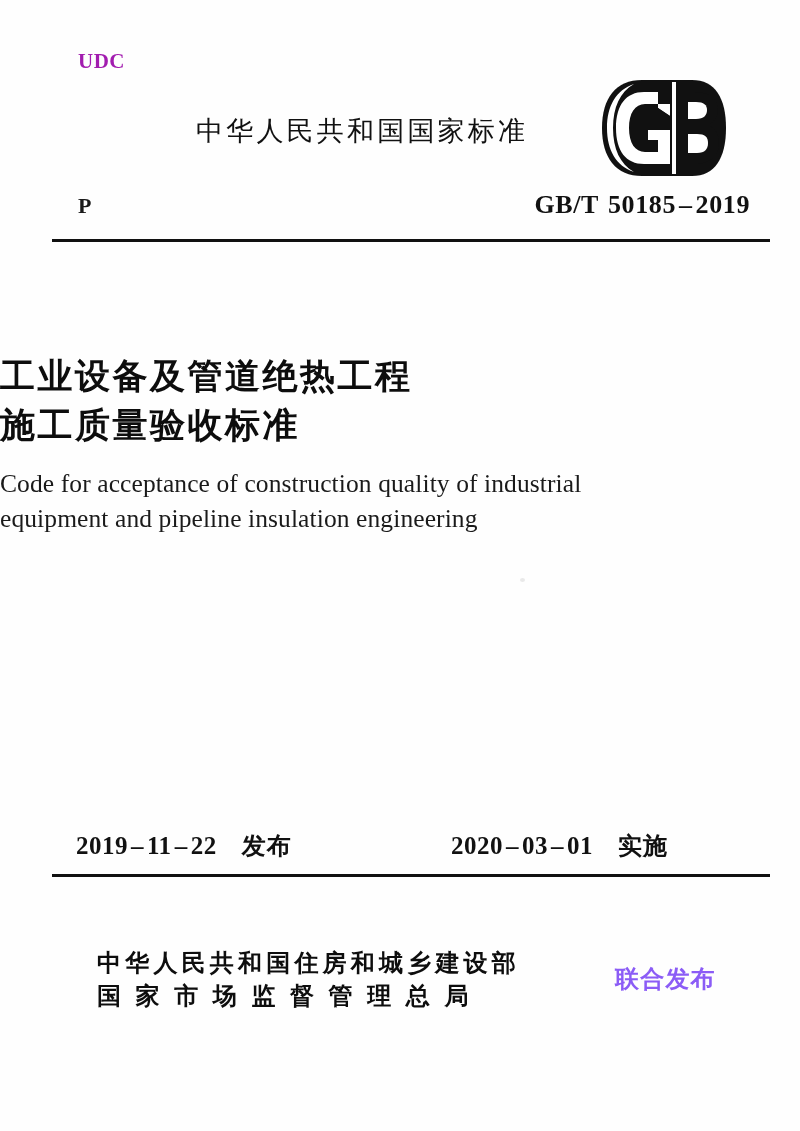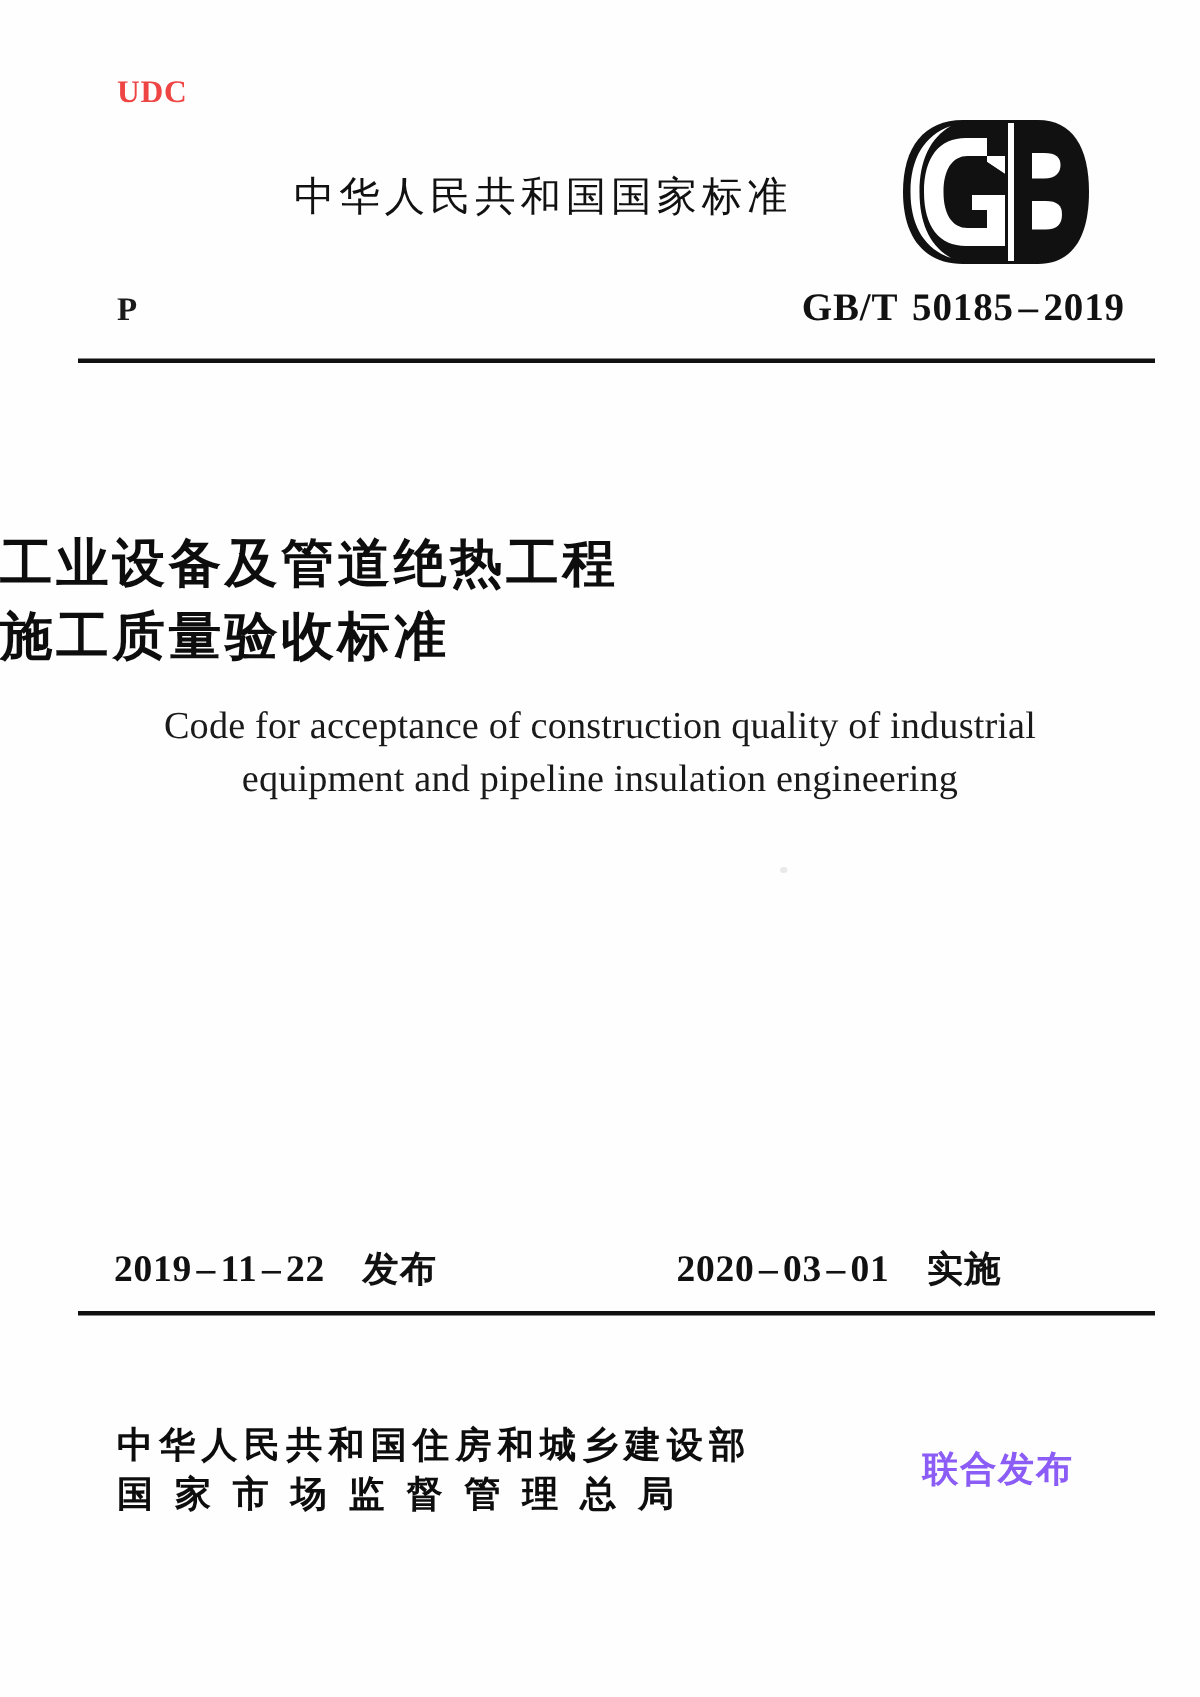--- a/index.html
+++ b/index.html
@@ -24,21 +24,21 @@
 
   
   .udc {
     position: absolute;
     left: 78px;
     top: 49px;
     font-family: "Liberation Serif", "DejaVu Serif", serif;
     font-weight: bold;
     font-size: 21px;
     letter-spacing: 0.5px;
-    color: #ef4444;
+    color: #a21caf;
   }
 
   .nat-standard {
     position: absolute;
     left: 196px;
     top: 113px;
     font-family: "DejaVu Sans", "Liberation Sans", sans-serif;
     font-size: 27px;
     font-weight: 500;
     letter-spacing: 3.2px;
@@ -111,21 +111,20 @@
     letter-spacing: 2.5px;
     color: #0d0d0d;
   }
   .title-cn .line { display: block; }
 
   .title-en {
     position: absolute;
     left: 0;
     right: 0;
     top: 466px;
-    text-align: center;
     font-family: "Liberation Serif", "DejaVu Serif", serif;
     font-size: 25.5px;
     line-height: 35px;
     color: #1a1a1a;
     letter-spacing: 0.1px;
   }
   .title-en .line { display: block; }
 
   
   .speck {
@@ -175,20 +174,21 @@
     width: 512px;
     font-family: "DejaVu Sans", "Liberation Sans", sans-serif;
     color: #0d0d0d;
   }
   .pub-line {
     display: block;
     font-size: 24px;
     font-weight: 600;
     line-height: 33px;
     white-space: nowrap;
+    margin-left: 19px;
   }
   .pub-line-1 { letter-spacing: 4.2px; }
   .pub-line-2 { letter-spacing: 14.6px; }
 
   .joint {
     position: absolute;
     left: 615px;
     top: 963px;
     font-family: "DejaVu Sans", "Liberation Sans", sans-serif;
     font-size: 24px;

